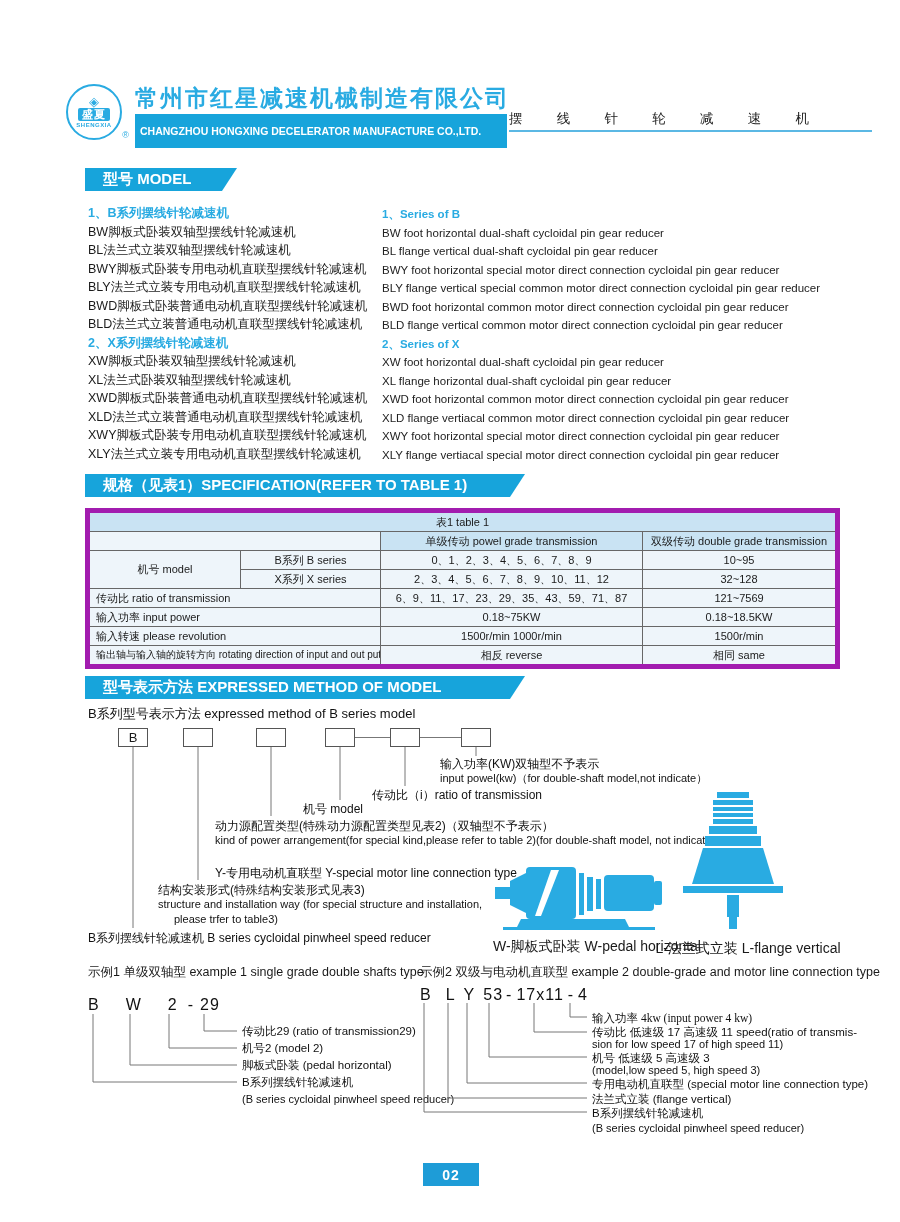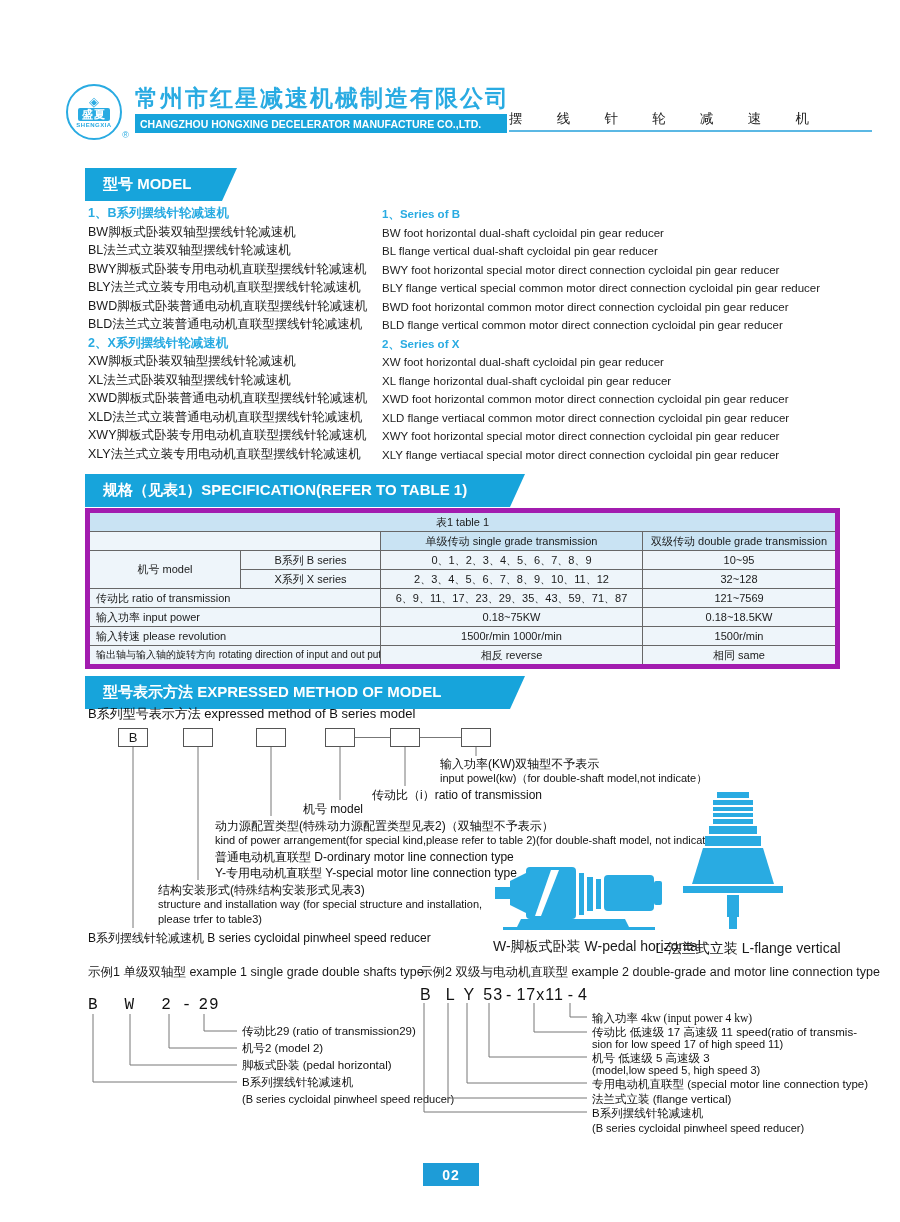--- a/index.html
+++ b/index.html
@@ -14,30 +14,30 @@
     position:absolute;left:66px;top:84px;width:56px;height:56px;border:2px solid #29ABE2;
     border-radius:50%;display:flex;flex-direction:column;align-items:center;justify-content:center;
     box-sizing:border-box;
   }
   .logo .mark{color:#29ABE2;font-size:13px;line-height:12px;font-weight:bold;}
   .logo .cn{background:#29ABE2;color:#fff;font-size:11px;font-weight:bold;line-height:13px;padding:0 4px;border-radius:2px;letter-spacing:1px;}
   .logo .en{color:#29ABE2;font-size:6px;font-weight:bold;letter-spacing:.5px;margin-top:1px;}
   .logo .reg{position:absolute;right:-9px;bottom:-2px;font-size:9px;color:#29ABE2;}
   .company-cn{position:absolute;left:135px;top:83px;font-size:23px;font-weight:bold;color:#29ABE2;letter-spacing:2px;white-space:nowrap;}
   .company-en-bar{
-    position:absolute;left:135px;top:114px;width:372px;height:19px;background:#17A4DB;color:#fff;
+    position:absolute;left:135px;top:114px;width:372px;height:34px;background:#17A4DB;color:#fff;
     font-size:10.5px;font-weight:bold;display:flex;align-items:center;padding-left:5px;box-sizing:border-box;white-space:nowrap;
   }
   .product-title{
     position:absolute;left:509px;top:110px;width:363px;height:22px;border-bottom:2px solid #5BB8E4;box-sizing:border-box;
   }
   .product-title .chars{display:flex;justify-content:space-between;width:300px;font-size:13.5px;color:#222;}
   
   .banner{
-    position:absolute;background:#17A4DB;color:#fff;font-weight:bold;font-size:15px;height:33px;
+    position:absolute;background:#17A4DB;color:#fff;font-weight:bold;font-size:15px;height:23px;
     display:flex;align-items:center;padding-left:18px;box-sizing:border-box;
     clip-path:polygon(0 0,100% 0,calc(100% - 15px) 100%,0 100%);white-space:nowrap;
   }
   
   .model-col{position:absolute;white-space:nowrap;}
   .model-col .row{height:18.5px;line-height:18.5px;}
   .cn-col{left:88px;top:204px;font-size:12.5px;}
   .en-col{left:382px;top:205px;font-size:11.5px;color:#222;}
   .row.blue{color:#29ABE2;font-weight:bold;}
   
@@ -137,21 +137,21 @@
         <col style="width:140px">
         <col style="width:262px">
         <col style="width:195px">
       </colgroup>
     <tbody>
         <tr>
           <td class="hd" colspan="4">表1  table 1</td>
         </tr>
     <tr>
       <td colspan="2"></td>
-      <td class="hd">单级传动 single grade transmission</td>
+      <td class="hd">单级传动 powel grade transmission</td>
       <td class="hd">双级传动 double grade transmission</td>
     </tr>
     <tr>
       <td rowspan="2">机号 model</td>
       <td>B系列 B series</td>
       <td>0、1、2、3、4、5、6、7、8、9</td>
       <td>10~95</td>
     </tr>
     <tr>
       <td>X系列 X series</td>
@@ -189,25 +189,24 @@
   <div class="mbox" style="left:325px;top:728px;"></div>
   <div class="mbox" style="left:390px;top:728px;"></div>
   <div class="mbox" style="left:461px;top:728px;"></div>
 
   <div class="dlabel" style="left:440px;top:756px;">输入功率(KW)双轴型不予表示</div>
   <div class="dlabel en" style="left:440px;top:771px;">input powel(kw)（for double-shaft model,not indicate）</div>
   <div class="dlabel" style="left:372px;top:787px;">传动比（i）ratio of transmission</div>
   <div class="dlabel" style="left:303px;top:801px;">机号 model</div>
   <div class="dlabel" style="left:215px;top:818px;">动力源配置类型(特殊动力源配置类型见表2)（双轴型不予表示）</div>
   <div class="dlabel en" style="left:215px;top:834px;">kind of power arrangement(for special kind,please refer to table 2)(for double-shaft model, not indicate)D-</div>
-  <div class="dlabel" style="left:215px;top:849px;">普通电动机直联型 D-ordinary motor line connection type</div>
   <div class="dlabel" style="left:215px;top:865px;">Y-专用电动机直联型 Y-special motor line connection type</div>
   <div class="dlabel" style="left:158px;top:882px;">结构安装形式(特殊结构安装形式见表3)</div>
   <div class="dlabel en" style="left:158px;top:898px;">structure and installation way (for special structure and installation,</div>
-  <div class="dlabel en" style="left:158px;top:913px;">please trfer to table3)</div>
+  <div class="dlabel en" style="left:174px;top:913px;">please trfer to table3)</div>
   <div class="dlabel" style="left:88px;top:930px;">B系列摆线针轮减速机 B series cycloidal pinwheel speed reducer</div>
 
   <svg class="abs" style="left:495px;top:856px;" width="170" height="78" viewBox="0 0 170 78">
     <g fill="#29ABE2">
       <rect x="0" y="31" width="15" height="12"></rect>
       <polygon points="15,25 31,17 31,57 15,49"></polygon>
       <rect x="31" y="11" width="50" height="52" rx="4"></rect>
       <rect x="84" y="17" width="5" height="42"></rect>
       <rect x="92" y="21" width="6" height="34"></rect>
       <rect x="101" y="23" width="5" height="30"></rect>
@@ -231,21 +230,21 @@
       <rect x="44" y="103" width="12" height="22"></rect>
       <rect x="46" y="125" width="8" height="12"></rect>
     </g>
     <rect x="30" y="13" width="40" height="2" fill="#fff"></rect>
     <rect x="30" y="19" width="40" height="2" fill="#fff"></rect>
     <rect x="30" y="25" width="40" height="2" fill="#fff"></rect>
   </svg>
   <div class="caption" style="left:648px;top:940px;width:200px;">L-法兰式立装 L-flange vertical</div>
 
   <div class="ex-title" style="left:88px;top:964px;">示例1  单级双轴型 example 1 single grade double shafts type</div>
-  <div class="ex-code" style="left:88px;top:996px;font-family:Liberation Mono, monospace;">
+  <div class="ex-code" style="left:88px;top:996px;">
     <span style="margin-right:26px;">B</span><span style="margin-right:26px;">W</span><span style="margin-right:10px;">2</span><span style="margin-right:6px;">-</span><span>29</span>
   </div>
   <div class="elabel cjk" style="left:242px;top:1025px;">传动比29 (ratio of transmission29)</div>
   <div class="elabel cjk" style="left:242px;top:1042px;">机号2 (model 2)</div>
   <div class="elabel cjk" style="left:242px;top:1059px;">脚板式卧装 (pedal horizontal)</div>
   <div class="elabel cjk" style="left:242px;top:1076px;">B系列摆线针轮减速机</div>
   <div class="elabel" style="left:242px;top:1093px;">(B series cycloidal pinwheel speed reducer)</div>
 
   <div class="ex-title" style="left:420px;top:964px;">示例2  双级与电动机直联型 example 2 double-grade  and motor  line connection type</div>
   <div class="ex-code" style="left:420px;top:986px;">

